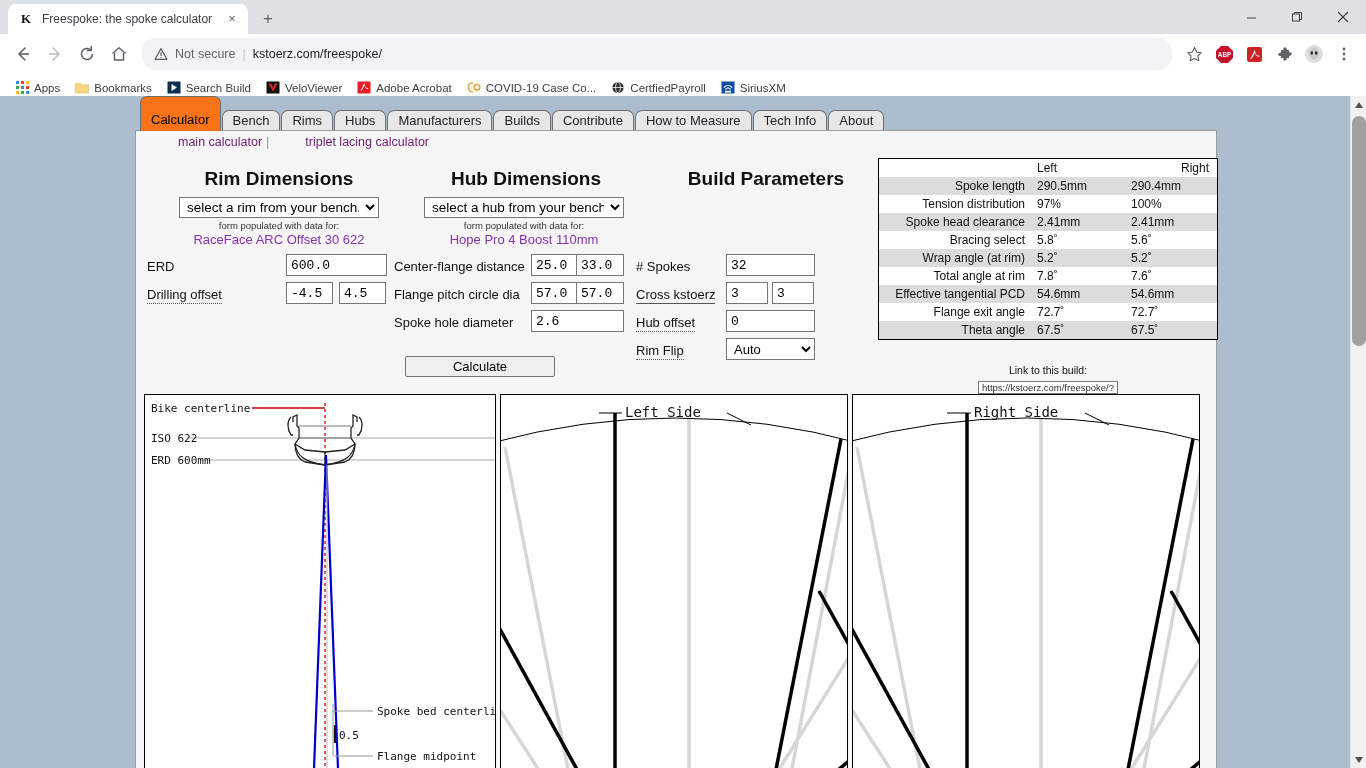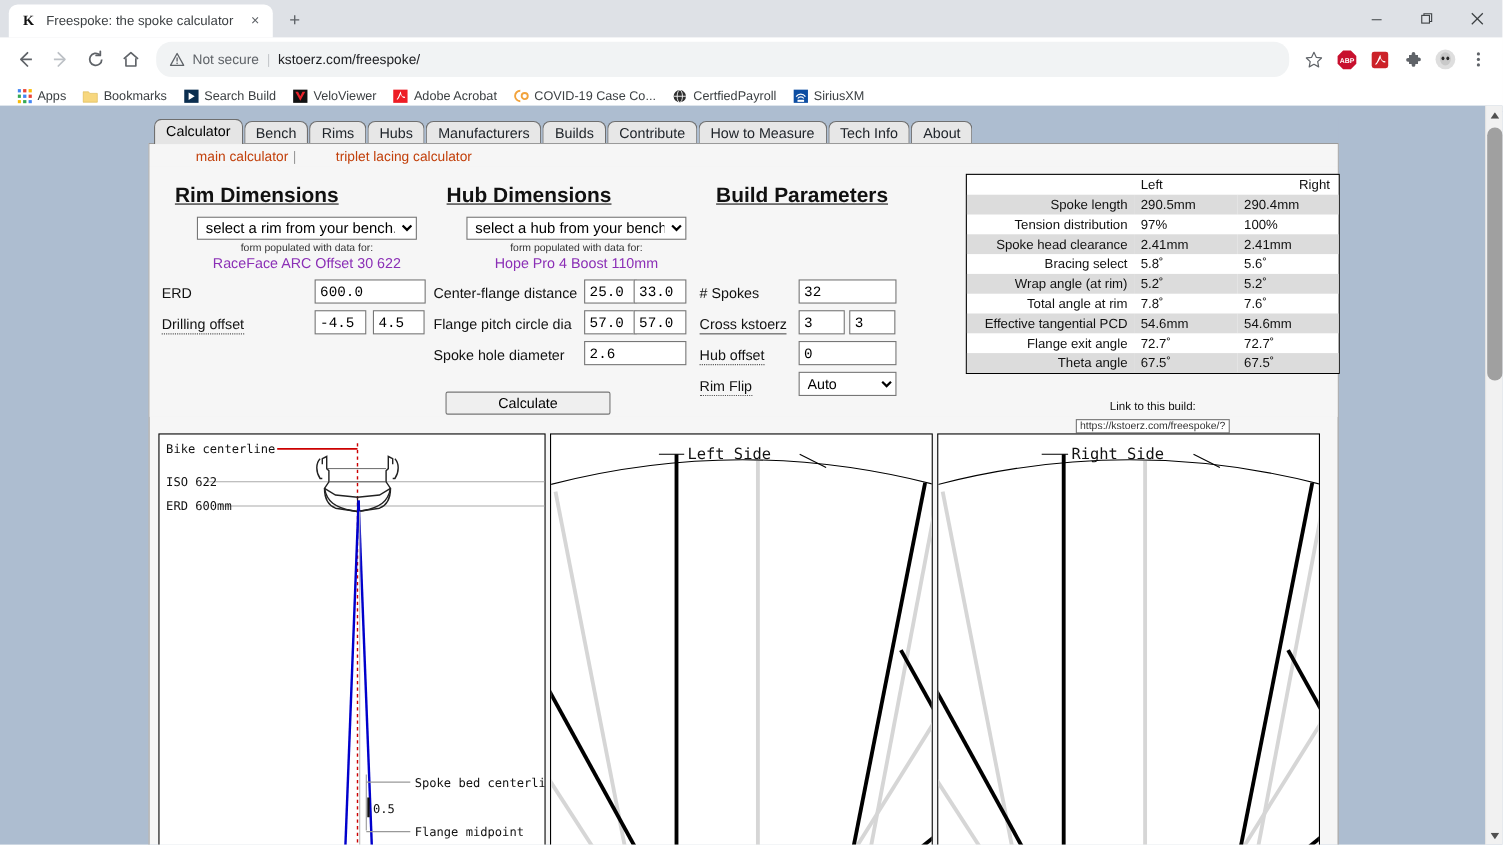--- a/index.html
+++ b/index.html
@@ -106,40 +106,40 @@
     display: flex; align-items: flex-end; height: 24px;
     padding-left: 2px; gap: 1px; position: relative;
   }
   .ntab {
     background: #e7e7e7; border: 1px solid #6f6f6f;
     border-bottom: none; border-radius: 7px 7px 0 0;
     font-size: 13px; color: #20252b; padding: 2px 10px 3px;
     line-height: 16px; cursor: pointer; position: relative; top: 1px;
   }
   .ntab.active {
-    background: #e5e5e5; color: #000; z-index: 3;
-    padding-top: 3px; top: 0; text-align: right;
+    background: #f97316; color: #000; z-index: 3;
+    padding-top: 15px; top: 0; text-align: right;
   }
   .tabs-wrap {
     background: #adbdd0; height: 25px; display: flex;
     align-items: flex-end; padding-left: 3px;
   }
 
   .subnav {
     font-size: 12.5px; padding: 4px 0 2px 10px; color: #333;
     background: #f6f6f6;
   }
-  .subnav a { color: #c2410c; text-decoration: none; cursor: pointer; padding-left: 32px; }
+  .subnav a { color: #701a75; text-decoration: none; cursor: pointer; padding-left: 32px; }
   .subnav .sep { color: #999; padding: 0 4px; }
 
   
   .form-area { position: relative; height: 228px; background: #f6f6f6; }
   .col-title {
     position: absolute; font-size: 19px; font-weight: bold; color: #111;
-    text-decoration: underline;
+    text-align: center;
   }
   .selwrap { position: absolute; }
   select.bench {
     font-size: 13.5px; font-family: "Liberation Sans", sans-serif;
     padding: 1px 3px; border: 1px solid #767676; background: #fff;
     color: #000; height: 21px;
   }
   .formpop {
     font-size: 9.5px; color: #333; text-align: center; margin-top: 2px;
   }

